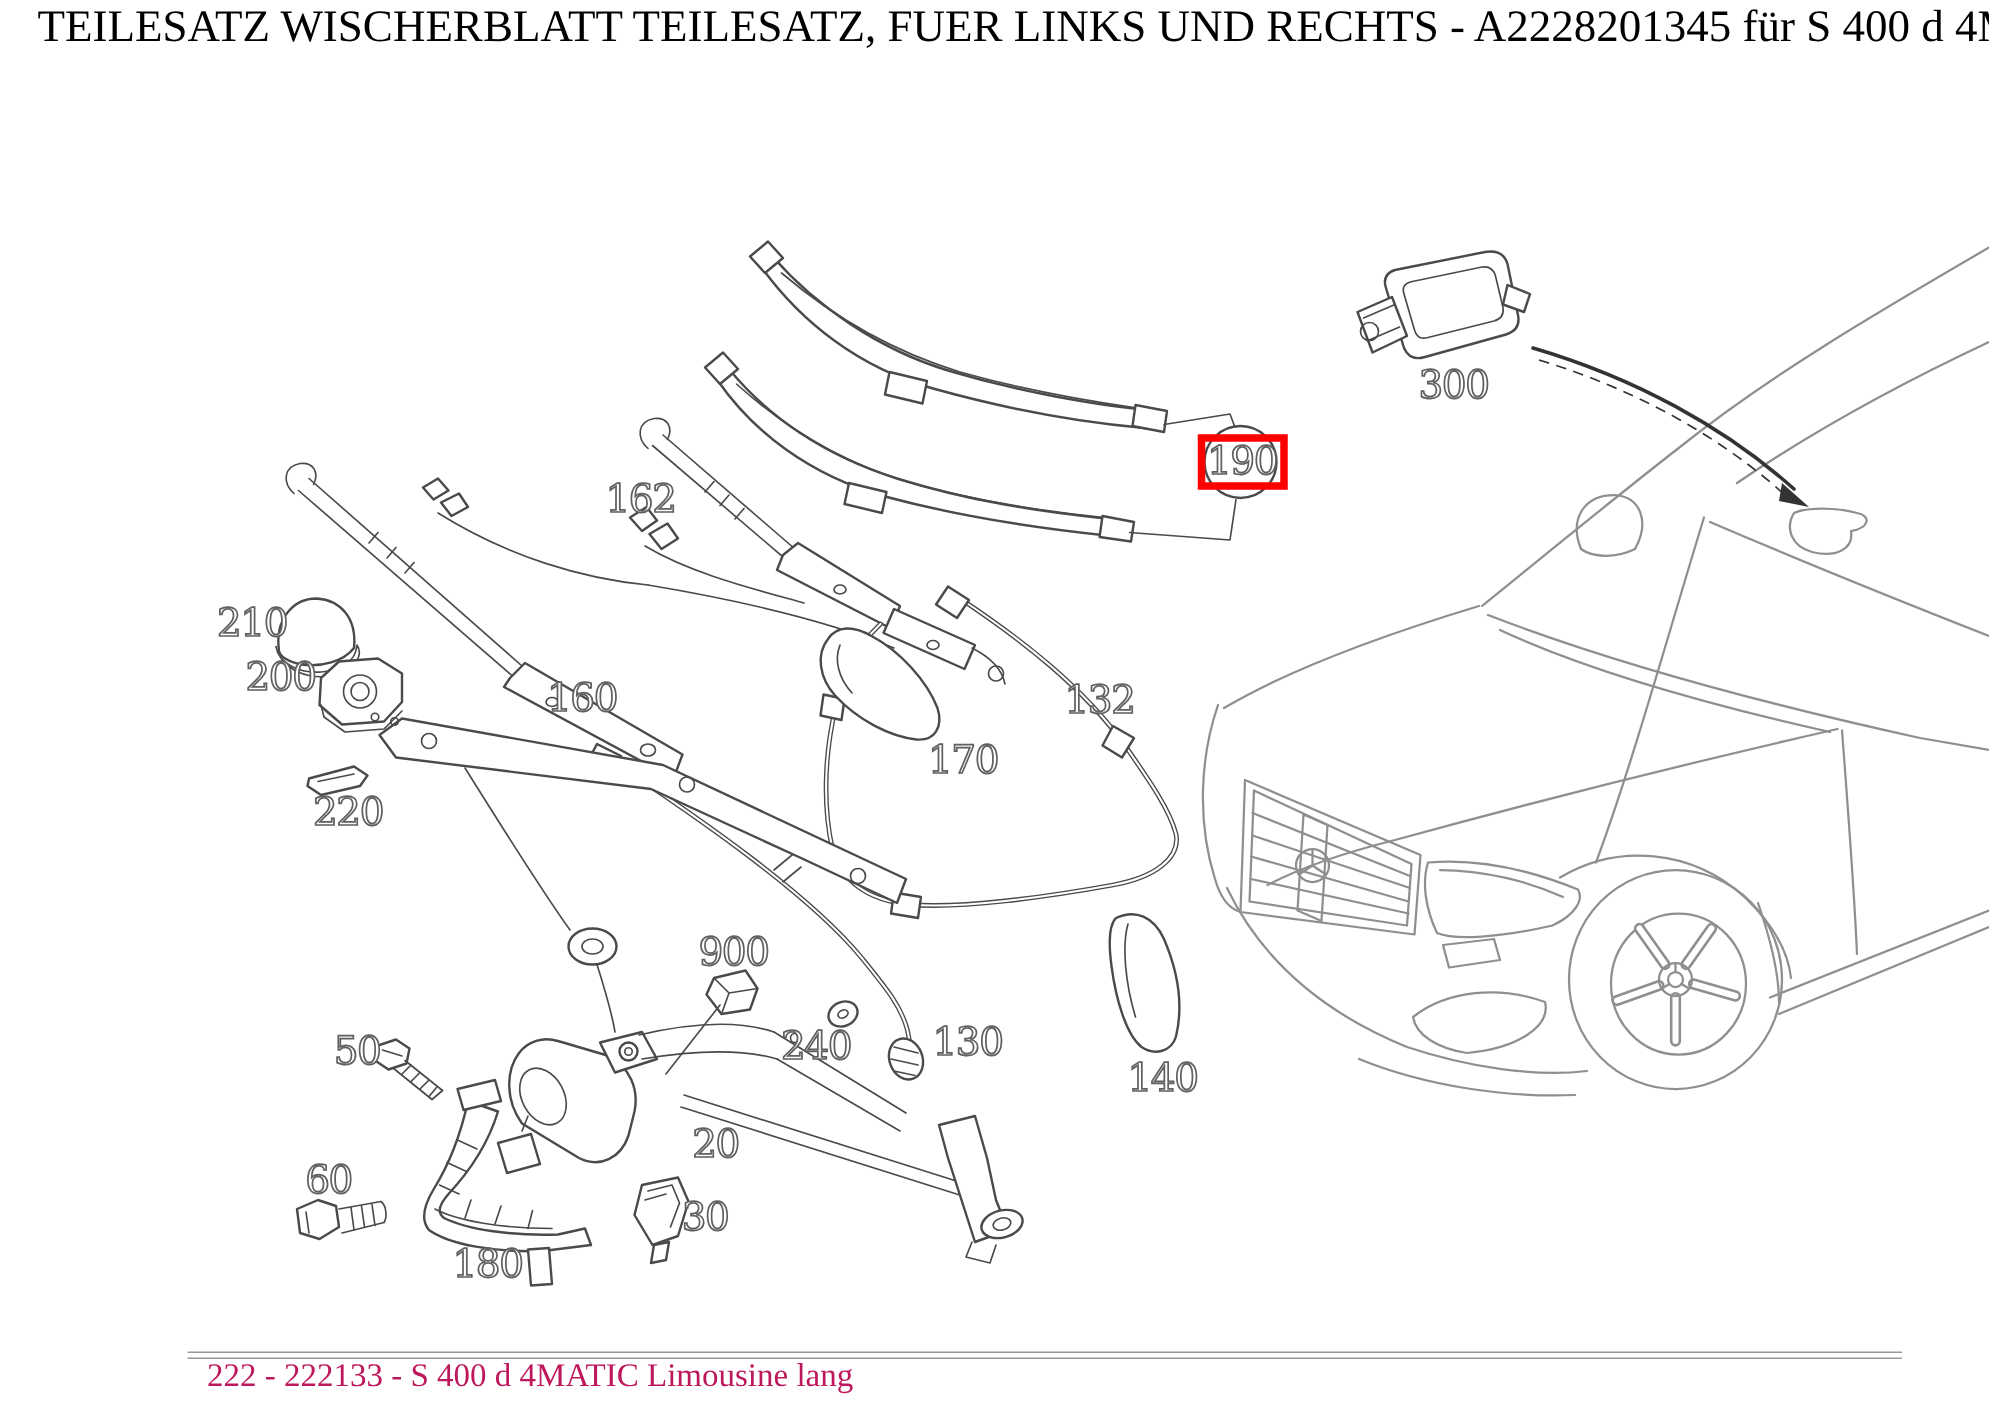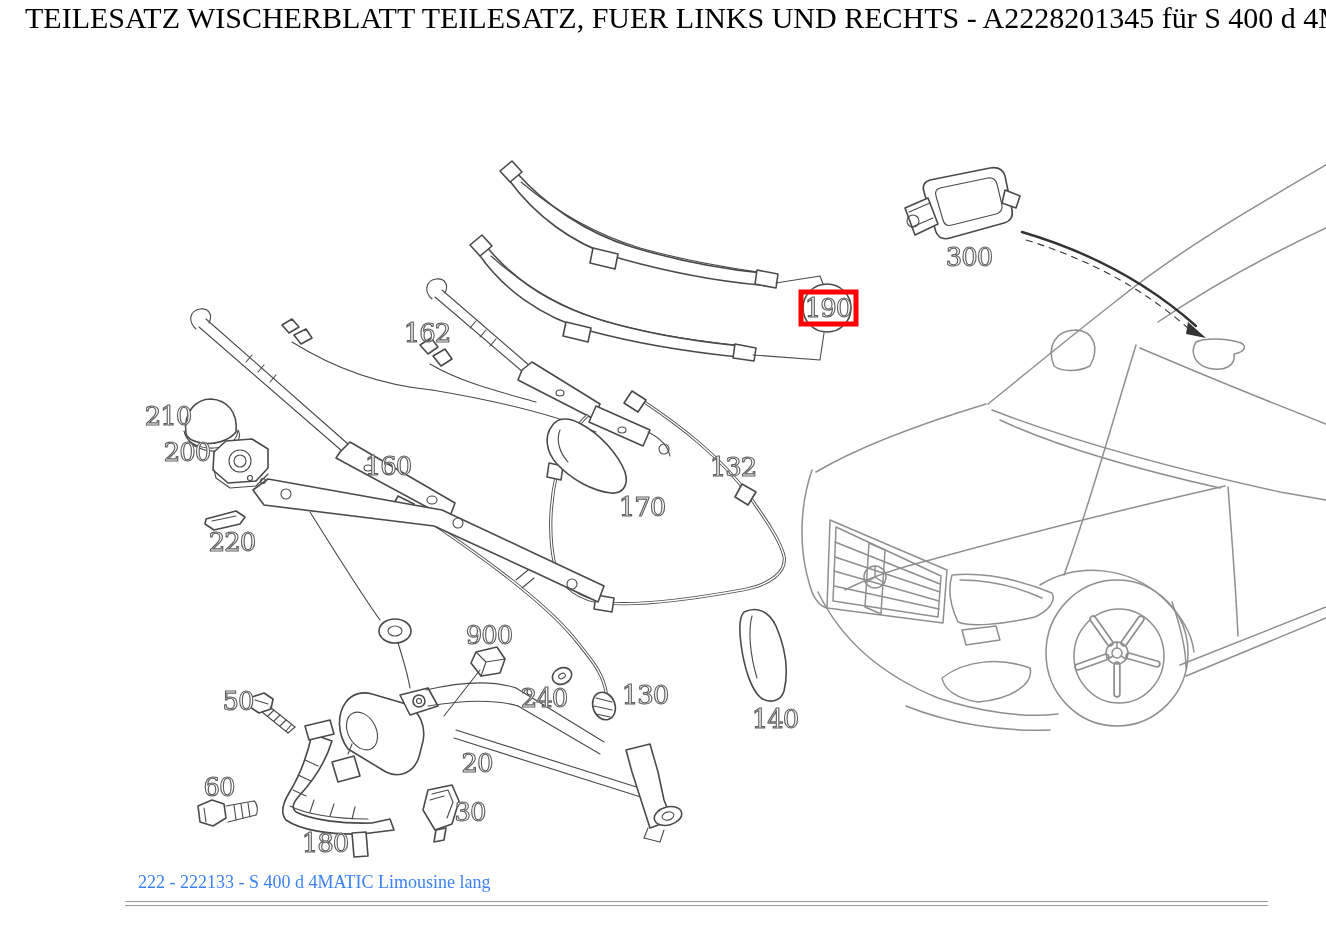--- a/index.html
+++ b/index.html
@@ -19,21 +19,21 @@
   .spoke{stroke:var(--car);stroke-width:7.5;stroke-linecap:round;}
   .spokein{stroke:#fff;stroke-width:4;stroke-linecap:round;}
   .arrow{fill:none;stroke:#333;stroke-width:2.4;stroke-linecap:round;}
   .arrowdash{fill:none;stroke:#333;stroke-width:1.1;stroke-dasharray:7 5;}
   .callout{font-family:"DejaVu Serif",serif;font-size:26px;letter-spacing:-1px;
            fill:#fff;stroke:var(--lbl);stroke-width:1.15px;
            text-anchor:middle;dominant-baseline:central;cursor:pointer;}
   .hlbox{fill:none;stroke:var(--hl);stroke-width:5;}
   .rule{position:absolute;left:125px;top:901px;width:1143px;height:3px;
         border-top:1px solid var(--rule);border-bottom:1px solid var(--rule);}
-  .footer{position:absolute;left:138px;top:872px;font-size:18px;color:#3b82f6;white-space:nowrap;}
+  .footer{position:absolute;left:138px;top:904px;font-size:22px;color:#be185d;white-space:nowrap;}
 </style>
 </head>
 <body>
 
 <div class="title">TEILESATZ WISCHERBLATT TEILESATZ, FUER LINKS UND RECHTS - A2228201345 für S 400 d 4MATIC Limousin</div>
 
 <svg width="1326" height="941" viewBox="0 0 1326 941">
 
   <g>
     <path class="car" d="M1326,165 C1252,208 1180,250 1120,298 C1075,333 1030,370 988,404"></path>

